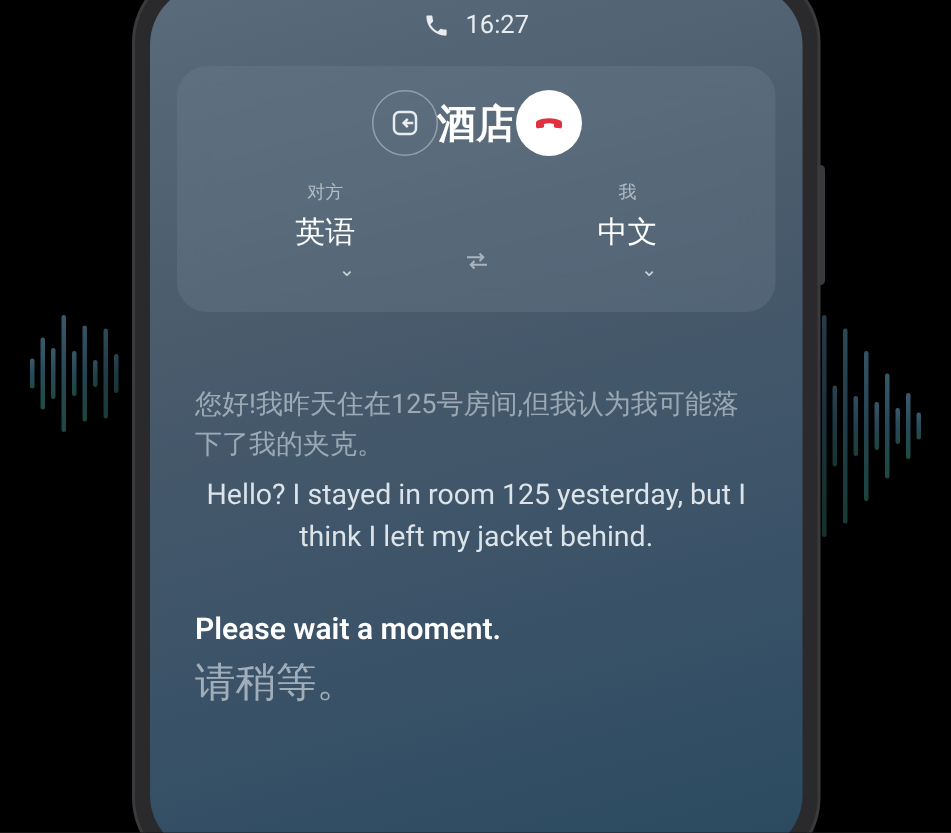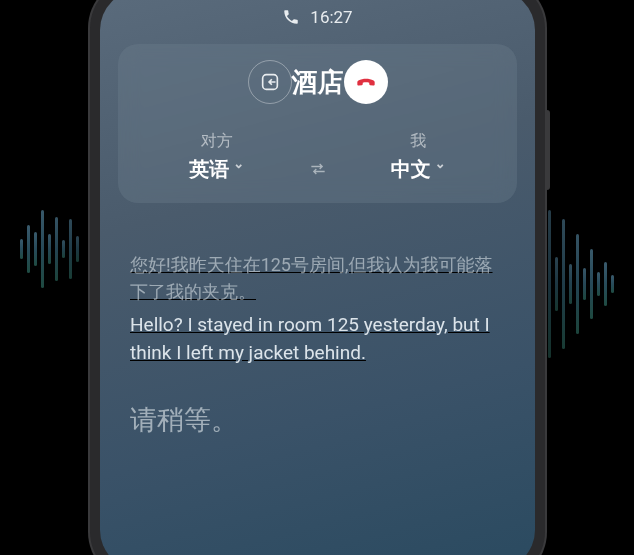--- a/index.html
+++ b/index.html
@@ -107,57 +107,57 @@
   .lang-col {
     flex: 1;
     display: flex;
     flex-direction: column;
     align-items: center;
     gap: 4px;
     cursor: pointer;
   }
   .lang-label {
     color: rgba(255,255,255,0.55);
-    font-size: 16px;
-    margin-top: 11px;
+    font-size: 12px;
   }
   .lang-value {
     color: #fff;
     font-size: 20px;
-    font-weight: 700;
-    display: flex;
-    align-items: flex-start;
+    font-weight: 400;
+    display: flex;
+    align-items: flex-end;
     gap: 4px;
+    flex-direction: column;
   }
   .chev { font-size: 13px; color: rgba(255,255,255,0.7); }
   .swap-btn {
     width: 40px;
     display: flex;
     justify-content: center;
     padding-bottom: 4px;
     cursor: pointer;
   }
   .swap-btn svg { width: 20px; height: 20px; stroke: rgba(255,255,255,0.5); fill: none; stroke-width: 1.6; }
   .messages {
     padding: 48px 12px 0;
   }
   .bubble {
     margin-bottom: 20px;
-    text-decoration: underline;
   }
   .bubble .zh {
     color: rgba(230,236,240,0.55);
     font-size: 18px;
     line-height: 1.5;
     margin-bottom: 6px;
   }
   .bubble .en {
     color: #dce4ea;
     font-size: 19px;
     line-height: 1.45;
+    text-align: center;
   }
   .reply {
     margin-top: 36px;
   }
   .reply .en {
     color: #fff;
     font-size: 20px;
     font-weight: 600;
     margin-bottom: 6px;
   }
@@ -245,18 +245,19 @@
         </div>
       </div>
     </div>
 
     <div class="messages">
       <div class="bubble">
         <div class="zh">您好!我昨天住在125号房间,但我认为我可能落下了我的夹克。</div>
         <div class="en">Hello? I stayed in room 125 yesterday, but I think I left my jacket behind.</div>
       </div>
       <div class="reply">
+        <div class="en">Please wait a moment.</div>
         <div class="zh">请稍等。</div>
       </div>
     </div>
 
   </div>
 </div>
 
 </body></html>

